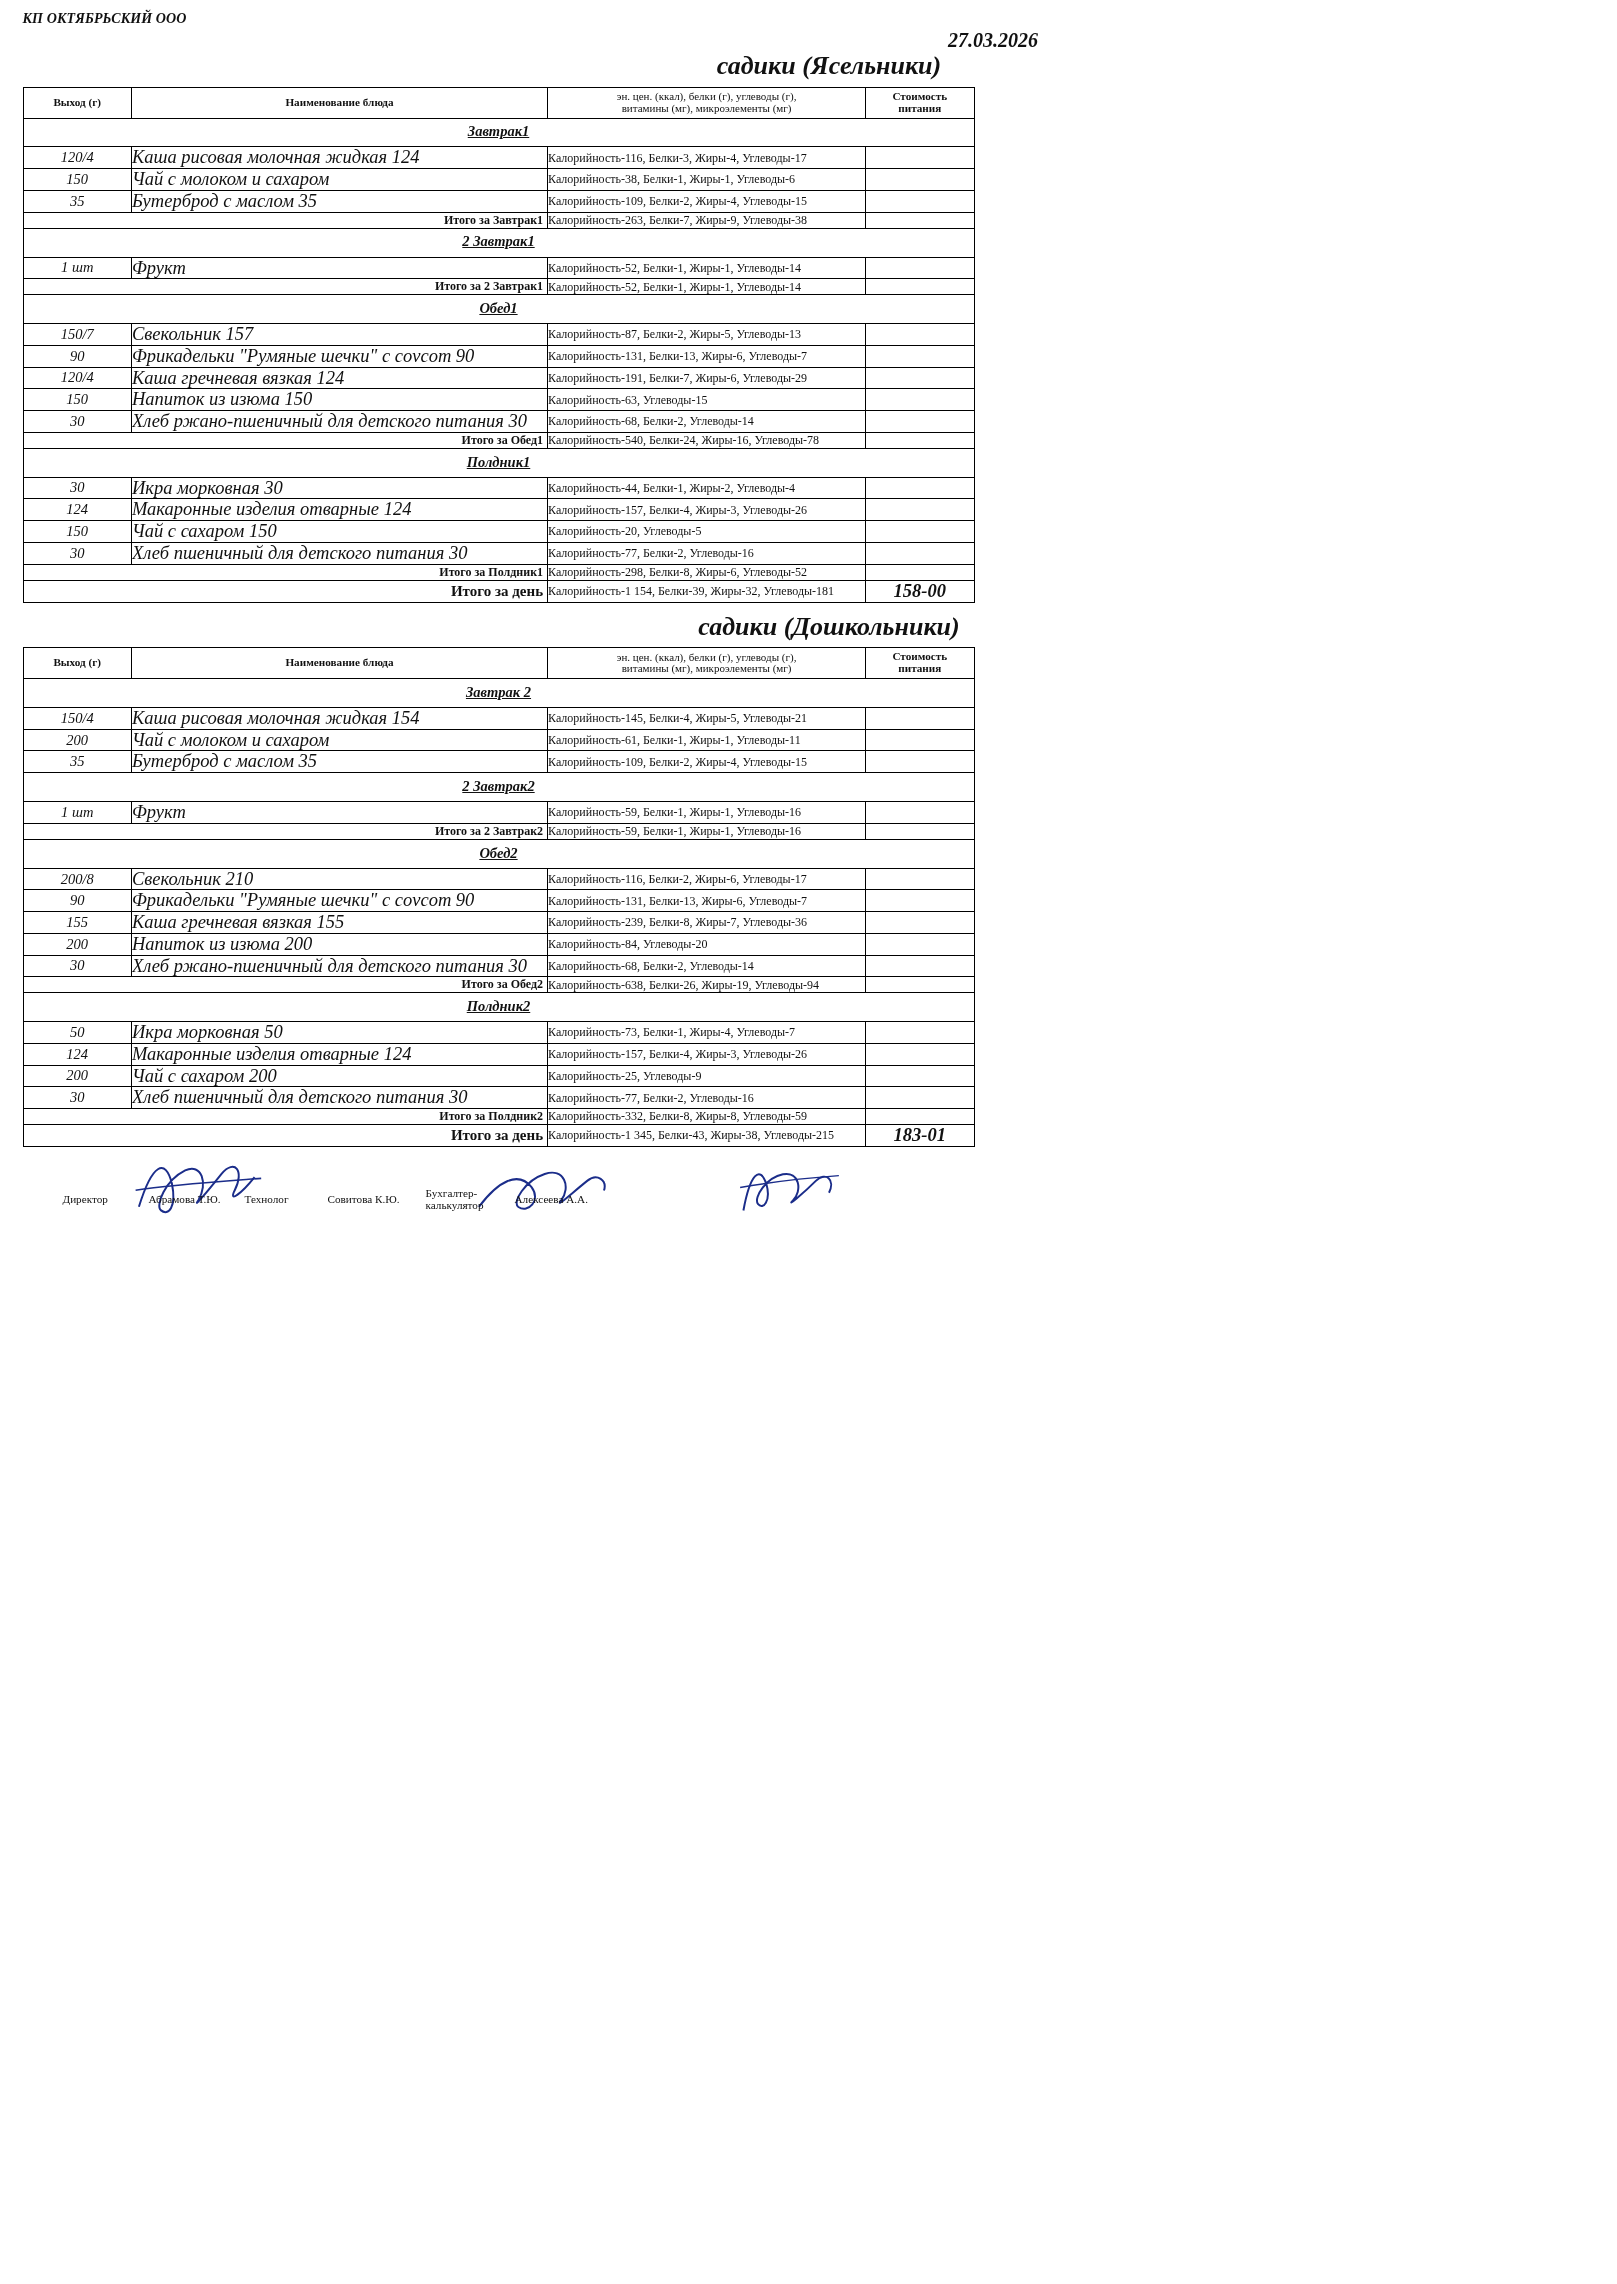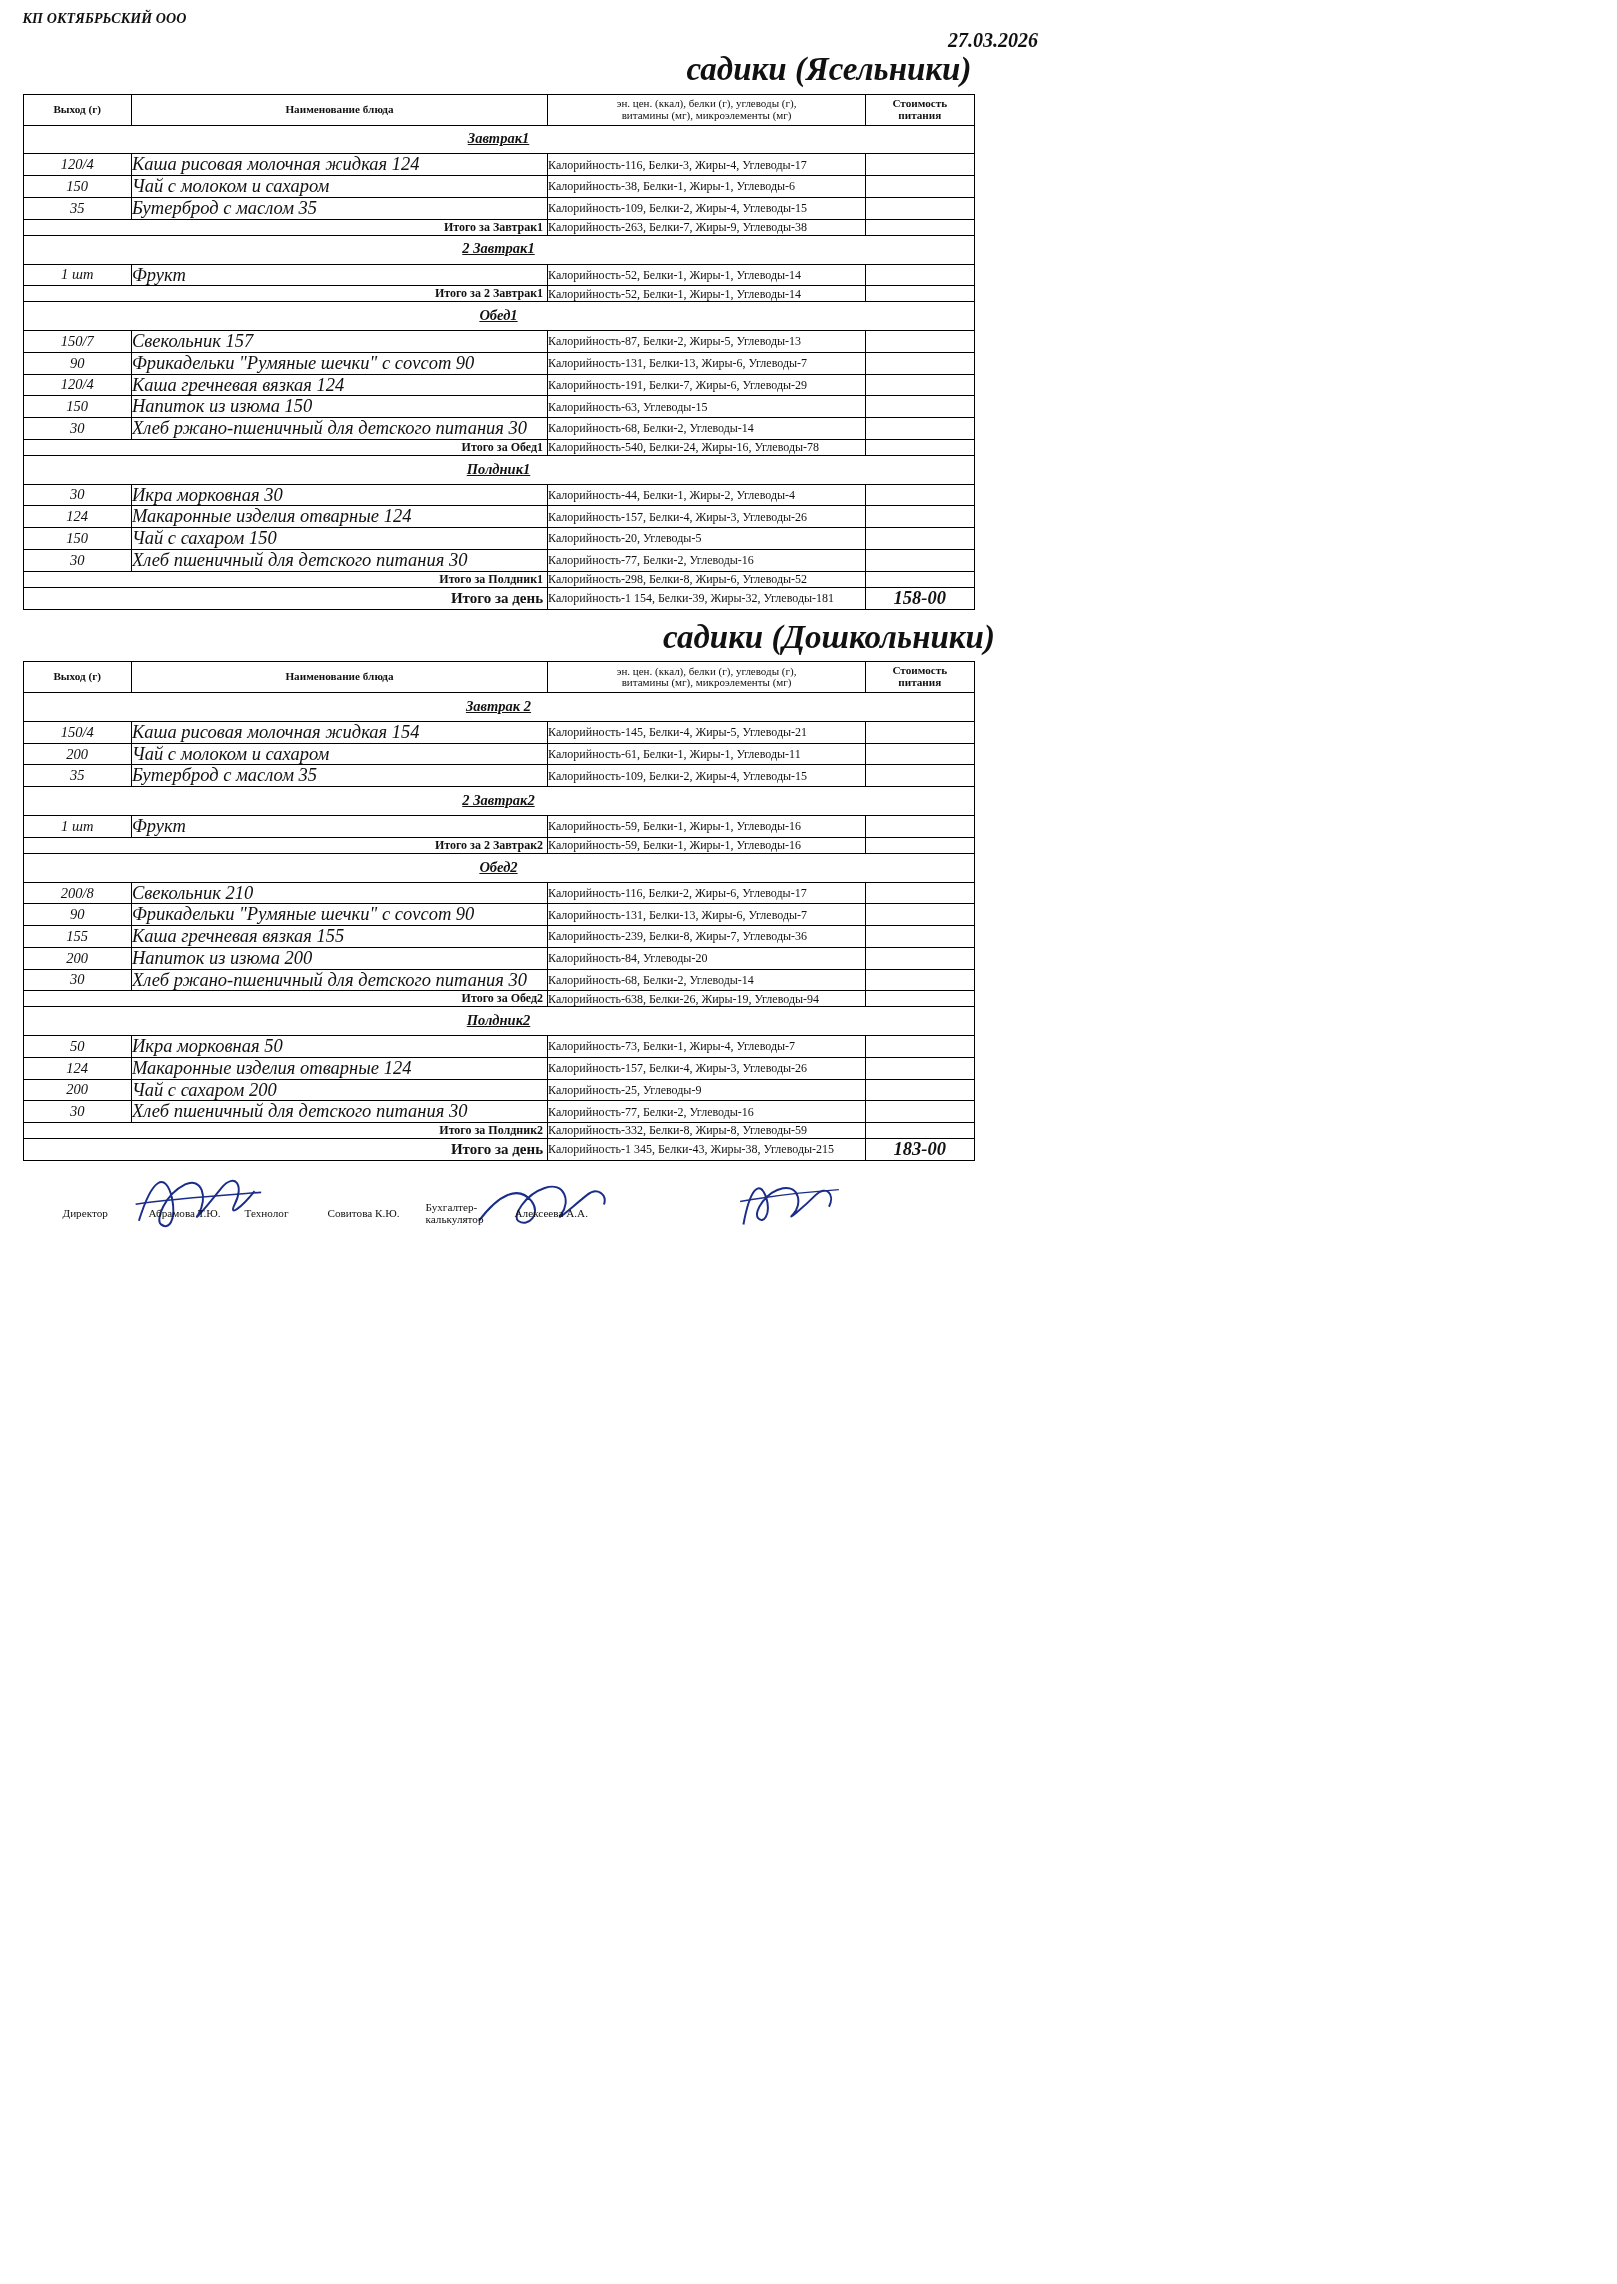--- a/index.html
+++ b/index.html
@@ -43,21 +43,21 @@
     font-family: "Liberation Serif", serif;
     font-style: italic;
     font-weight: bold;
     font-size: 20px;
   }
   .section-title {
     text-align: center;
     font-family: "Liberation Serif", serif;
     font-style: italic;
     font-weight: bold;
-    font-size: 33px;
+    font-size: 26px;
     margin: 9.3px 0 5.3px 0;
     padding-left: 40px;
   }
   table.menu {
     border-collapse: collapse;
     width: 952px;
     margin-left: 22.5px;
     table-layout: fixed;
   }
   table.menu td, table.menu th {
@@ -446,21 +446,21 @@
             <td class="cost"></td>
           </tr>
           <tr class="total">
             <td class="label" colspan="2">Итого за Полдник2</td>
             <td class="nutr">Калорийность-332, Белки-8, Жиры-8, Углеводы-59</td>
             <td class="cost"></td>
           </tr>
           <tr class="total">
             <td class="label big" colspan="2">Итого за день</td>
             <td class="nutr">Калорийность-1 345, Белки-43, Жиры-38, Углеводы-215</td>
-            <td class="cost">183-00</td>
+            <td class="cost">183-01</td>
           </tr>
         </tbody>
       </table>
     </div>
 
   <div class="sig-block">
     <svg class="scribble" style="left:106px; top:-20px; width:152px; height:86px;" viewBox="0 0 230 130">
       <path d="M15,95 C35,30 55,20 65,60 C72,95 60,110 48,100 C40,92 55,55 85,40 C110,28 120,60 105,85 C95,100 120,70 140,45 C160,22 175,40 160,70 C150,90 170,75 190,50" fill="none" stroke="#1b2d8a" stroke-width="3"></path>
       <path d="M10,70 C60,62 120,58 200,52" fill="none" stroke="#1b2d8a" stroke-width="2.5"></path>
     </svg>

